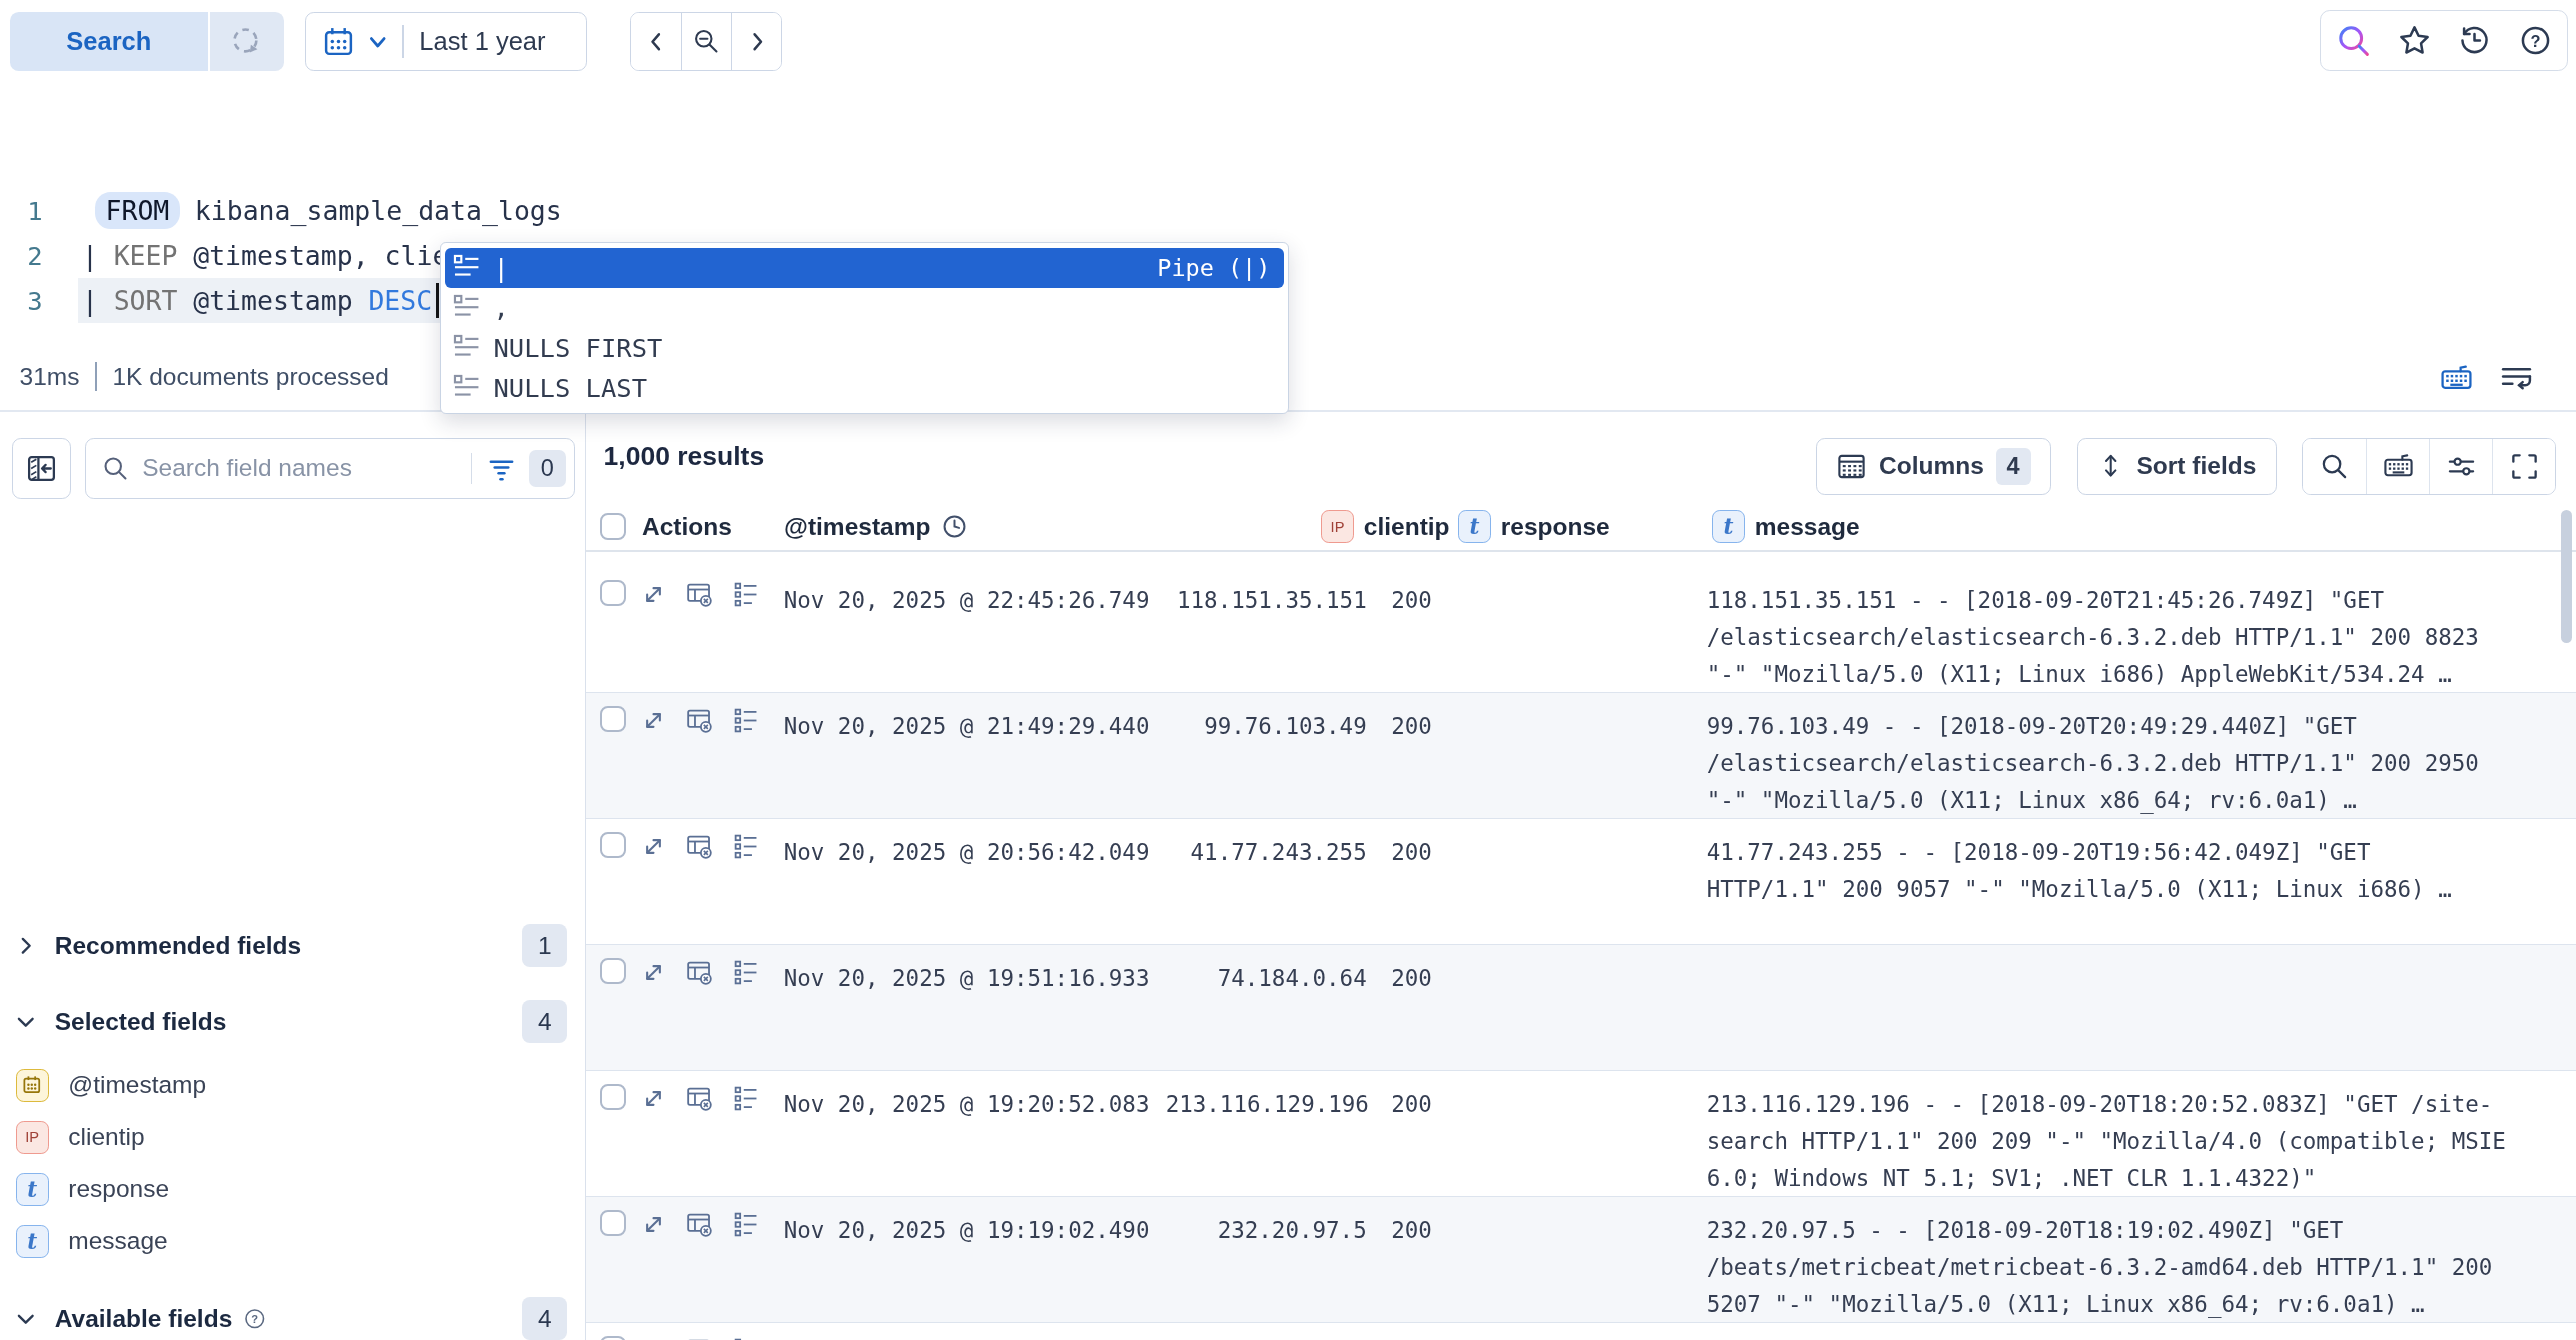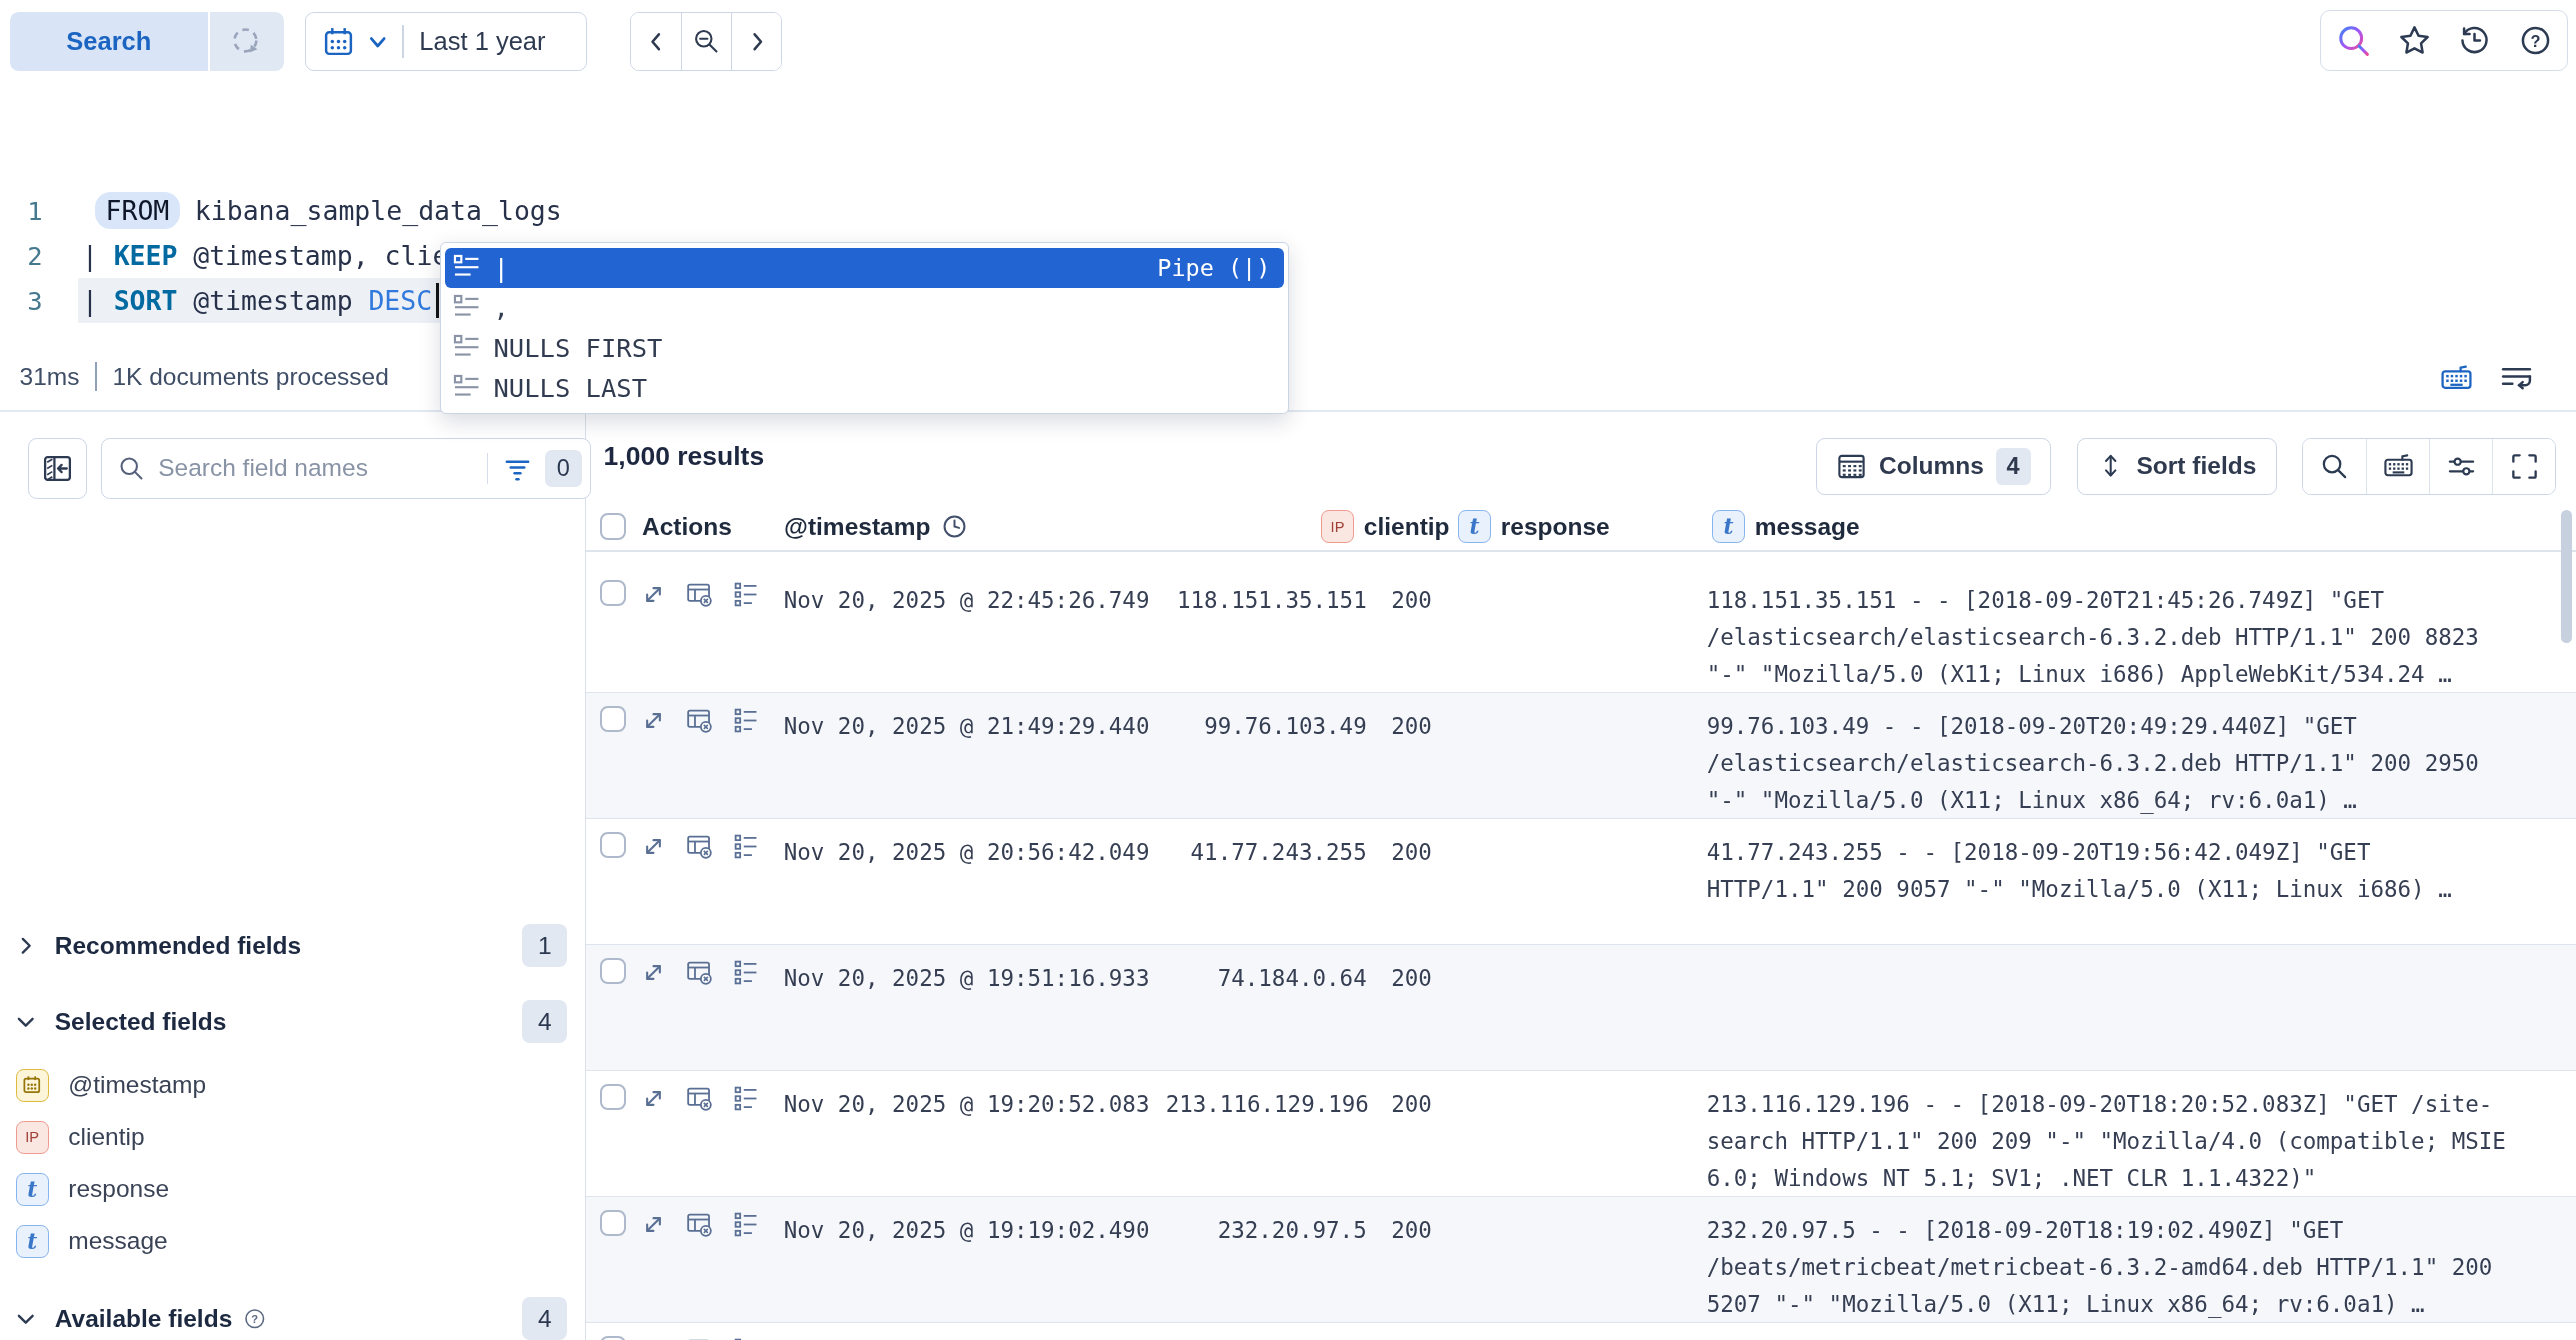--- a/index.html
+++ b/index.html
@@ -19,21 +19,21 @@
   .navgroup .navbtn + .navbtn { border-left:1.5px solid #ccd6e6; }
   .tb-right { position:absolute; right:7.8px; top:9.8px; height:61px; border:1.5px solid #d5dde9; border-radius:9.8px; display:flex; align-items:center; padding:0 13.7px; gap:23.5px; background:#fff; }
   .tb-icon { width:37px; height:37px; display:flex; align-items:center; justify-content:center; cursor:pointer; }
 
   
   .editor { position:absolute; left:0; top:82px; width:2576px; height:327px; background:#fff; }
   .code-line { position:absolute; left:0; height:45px; display:flex; align-items:center; font-size:26.5px; }
   .gutter { position:absolute; left:13.7px; width:29px; text-align:right; color:#44798e; font-size:25.5px; font-family:"DejaVu Sans Mono", monospace; }
   .code { position:absolute; left:82px; display:flex; align-items:center; font-family:"DejaVu Sans Mono", monospace; white-space:pre; color:#27324a; }
   .tok + .tok { margin-left:15.7px; }
-  .kw { color:#0369a1; font-weight:700; }
+  .kw { color:#737373; font-weight:400; }
   .pill { background:#d9e6fa; color:#0f172a; border-radius:15.7px; padding:2.9px 10.8px; margin-left:12.7px; }
   .mod { color:#3279dd; }
   .ghost { color:#8a919c; }
   .caret { width:2.9px; height:35px; background:#111; margin-left:3.9px; }
   .ghost-gap { margin-left:18.6px; }
   .line3-bg { position:absolute; left:78px; top:196px; width:1211px; height:45px; background:#edf1f6; }
   .status { position:absolute; left:19.6px; top:280px; display:flex; align-items:center; font-size:24.5px; color:#3f4e66; }
   .st-sep { width:1.5px; height:29px; background:#8fa0b8; margin:0 15.7px; }
   .status-icons { position:absolute; right:43px; top:280px; display:flex; gap:27.4px; align-items:center; }
 
@@ -44,21 +44,21 @@
   .sg-item.sel { background:#2264d1; color:#fff; }
   .sg-item.sel .sg-icon { color:#fff; }
   .sg-detail { margin-left:auto; font-size:23.5px; }
 
   
   .content { position:absolute; left:0; top:410px; width:2576px; height:931px; border-top:2px solid #e2e8f1; display:flex; }
   .sidebar { width:586px; border-right:1.5px solid #dae1ec; position:relative; }
   .main { flex:1; position:relative; }
 
   
-  .sb-search-row { position:absolute; left:28px; top:25.5px; display:flex; align-items:center; }
+  .sb-search-row { position:absolute; left:12px; top:25.5px; display:flex; align-items:center; }
   .sb-collapse { width:59px; height:61px; border:1.5px solid #ccd6e6; border-radius:8.8px; background:#fff; display:flex; align-items:center; justify-content:center; cursor:pointer; }
   .sb-input { margin-left:13.7px; width:490px; height:61px; border:1.5px solid #ccd6e6; border-radius:8.8px; display:flex; align-items:center; padding:0 7.8px 0 15.7px; background:#fff; }
   .sb-input input { border:none; outline:none; flex:1; font-size:24.5px; font-family:inherit; color:#2e3a50; min-width:0; }
   .sb-input input::placeholder { color:#8893a6; }
   .in-sep { width:1.5px; height:31px; background:#d5dde9; margin:0 13.7px 0 5.9px; }
   .filter-badge { width:37px; height:37px; background:#e2e8f2; border-radius:6.9px; display:flex; align-items:center; justify-content:center; font-size:23.5px; color:#2b3850; margin-left:11.8px; }
   .sb-section { position:absolute; left:13.7px; right:17.6px; display:flex; align-items:center; cursor:pointer; }
   .sb-title { font-size:24.5px; font-weight:700; color:#1c2940; margin-left:17.6px; }
   .sb-count { margin-left:auto; min-width:45px; height:43px; background:#e2e8f2; border-radius:7.8px; display:flex; align-items:center; justify-content:center; font-size:24.5px; color:#2b3850; padding:0 9.8px; }
   .sb-help { margin-left:9.8px; display:flex; }

